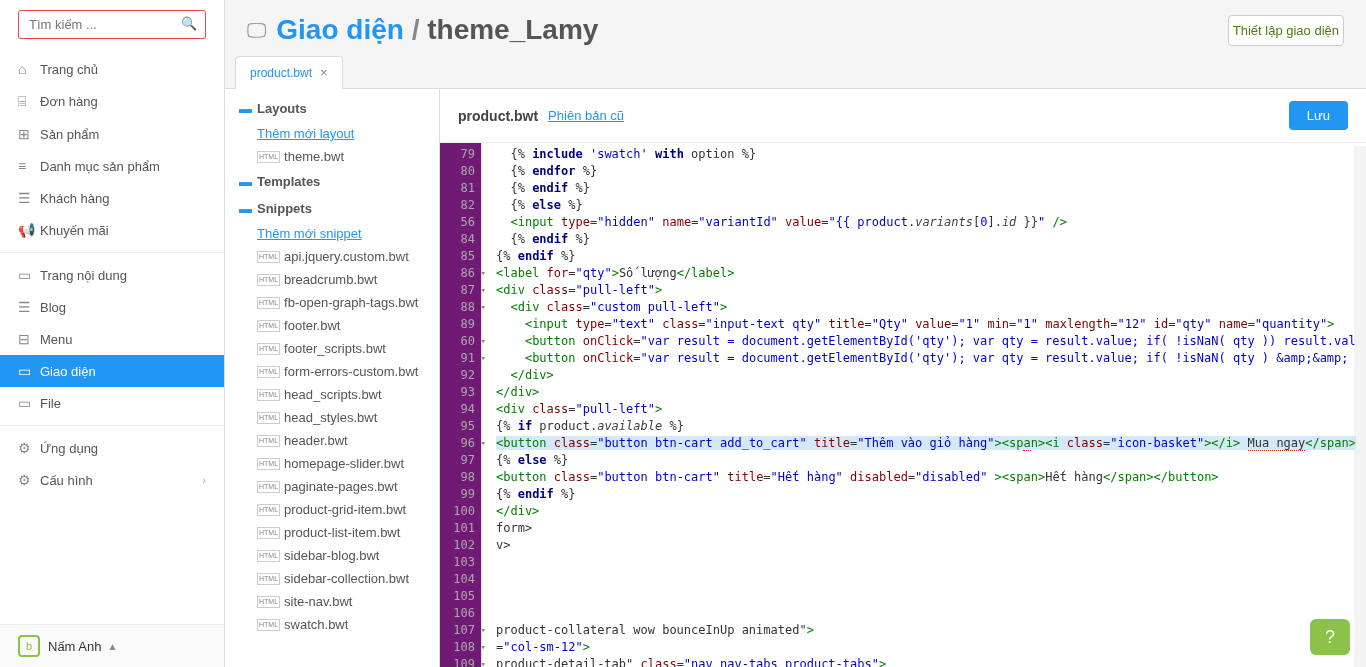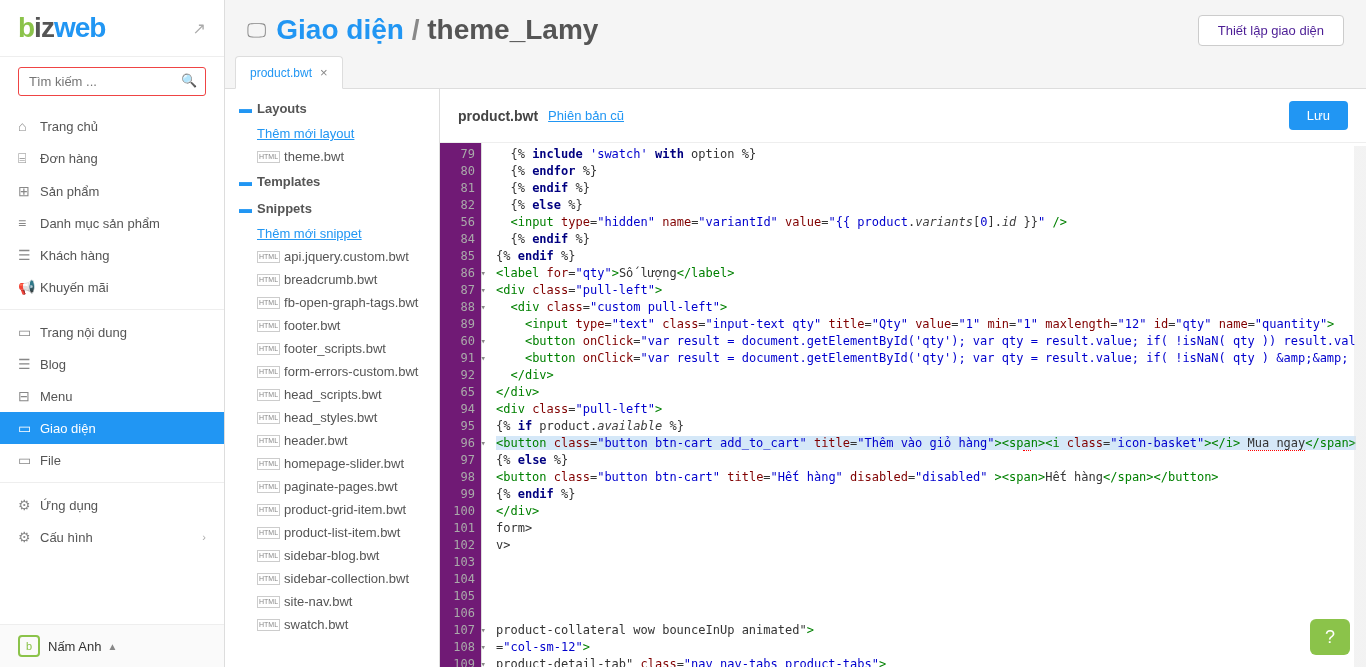--- a/index.html
+++ b/index.html
@@ -25,21 +25,21 @@
 .user-row{padding:10px 18px;display:flex;align-items:center;border-top:1px solid #eee;background:#fafafa}
 .user-row .av{width:22px;height:22px;border:2px solid #8bc34a;border-radius:4px;margin-right:8px;display:flex;align-items:center;justify-content:center;color:#8bc34a;font-size:11px}
 .user-row .caret{margin-left:6px;color:#888;font-size:10px}
 .main{flex:1;display:flex;flex-direction:column;min-width:0}
 .topbar{padding:14px 22px 10px;display:flex;align-items:center;background:#f5f5f5}
 .topbar .dic{font-size:20px;color:#888;margin-right:10px}
 .topbar h1{font-size:28px;font-weight:bold}
 .topbar h1 .bc{color:#2196f3}
 .topbar h1 .sep{color:#888}
 .topbar h1 .cur{color:#555}
-.topbar .setup{margin-left:auto;padding:7px 19px;background:#fff;border:1px solid #ccc;border-radius:4px;color:#4c1d95;cursor:pointer;font-size:13px}
+.topbar .setup{margin-left:auto;padding:7px 4px;background:#fff;border:1px solid #ccc;border-radius:4px;color:#4d7c0f;cursor:pointer;font-size:13px}
 .tabs{padding:0 10px;background:#f5f5f5;border-bottom:1px solid #ddd;display:flex}
 .tab{padding:8px 14px;background:#fff;border:1px solid #ddd;border-bottom-color:#fff;border-radius:4px 4px 0 0;margin-bottom:-1px;display:flex;align-items:center;color:#2196f3;font-size:12px}
 .tab .x{margin-left:8px;color:#888;cursor:pointer;font-size:13px}
 .workspace{flex:1;display:flex;min-height:0}
 .filetree{width:215px;background:#fff;border-right:1px solid #ddd;overflow-y:auto;padding:6px 0;position:relative}
 .ft-h{padding:6px 14px;display:flex;align-items:center;color:#555;font-weight:bold;cursor:pointer;font-size:13px}
 .ft-h .fic{width:18px;color:#2196f3;font-size:13px}
 .ft-link{padding:4px 14px 4px 32px;color:#2196f3;text-decoration:underline;cursor:pointer;font-size:13px}
 .ft-item{padding:4px 14px 4px 32px;display:flex;align-items:center;color:#555;cursor:pointer;font-size:13px}
 .ft-item .fic{width:18px;color:#888;font-size:11px}
@@ -65,24 +65,20 @@
 .editor::after{content:"";position:absolute;right:0;top:3px;bottom:0;width:12px;background:linear-gradient(#e0e0e0,#e0e0e0);opacity:.4}
 .filetree::-webkit-scrollbar,.code::-webkit-scrollbar{width:10px;height:10px}
 .filetree::-webkit-scrollbar-thumb,.code::-webkit-scrollbar-thumb{background:#ccc;border-radius:5px}
 .ft-item .fic-html{background:#fff;border:1px solid #ccc;font-size:7px;line-height:10px;padding:0 1px;color:#888;width:auto;margin-right:4px}
 </style>
 </head>
 <body>
 
 <div class="app">
   <aside class="sidebar">
-    <div class="logo-row">
-      <span class="logo"><span class="b1">b</span><span class="iz">iz</span><span class="wb">web</span></span>
-      <span class="ext-icon">↗</span>
-    </div>
     <div class="search">
       <input placeholder="Tìm kiếm ..." style="">
       <span class="si">🔍</span>
     </div>
     <ul class="nav" id="nav1">
         <li>
           <span class="ic">⌂</span>
           <span>Trang chủ</span>
         </li>
         <li>
@@ -197,21 +193,21 @@
               <div class="gut-line">56</div>
               <div class="gut-line">84</div>
               <div class="gut-line">85</div>
               <div class="gut-line fold">86</div>
               <div class="gut-line fold">87</div>
               <div class="gut-line fold">88</div>
               <div class="gut-line">89</div>
               <div class="gut-line fold">60</div>
               <div class="gut-line fold">91</div>
               <div class="gut-line">92</div>
-              <div class="gut-line">65</div>
+              <div class="gut-line">93</div>
               <div class="gut-line">94</div>
               <div class="gut-line">95</div>
               <div class="gut-line fold">96</div>
               <div class="gut-line">97</div>
               <div class="gut-line">98</div>
               <div class="gut-line">99</div>
               <div class="gut-line">100</div>
               <div class="gut-line">101</div>
               <div class="gut-line">102</div>
               <div class="gut-line">103</div>

